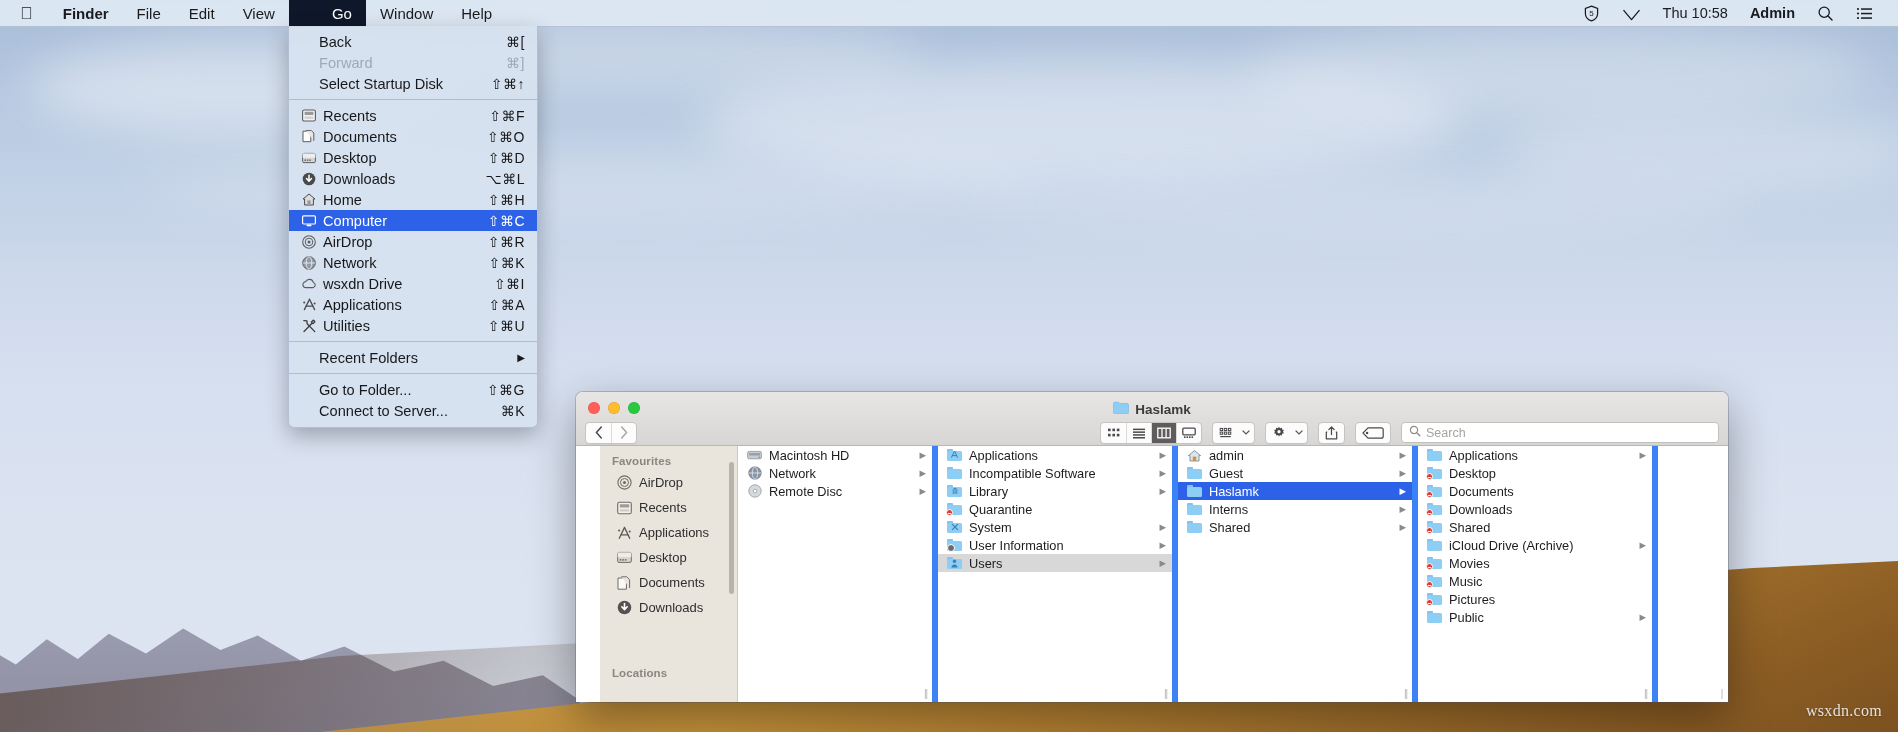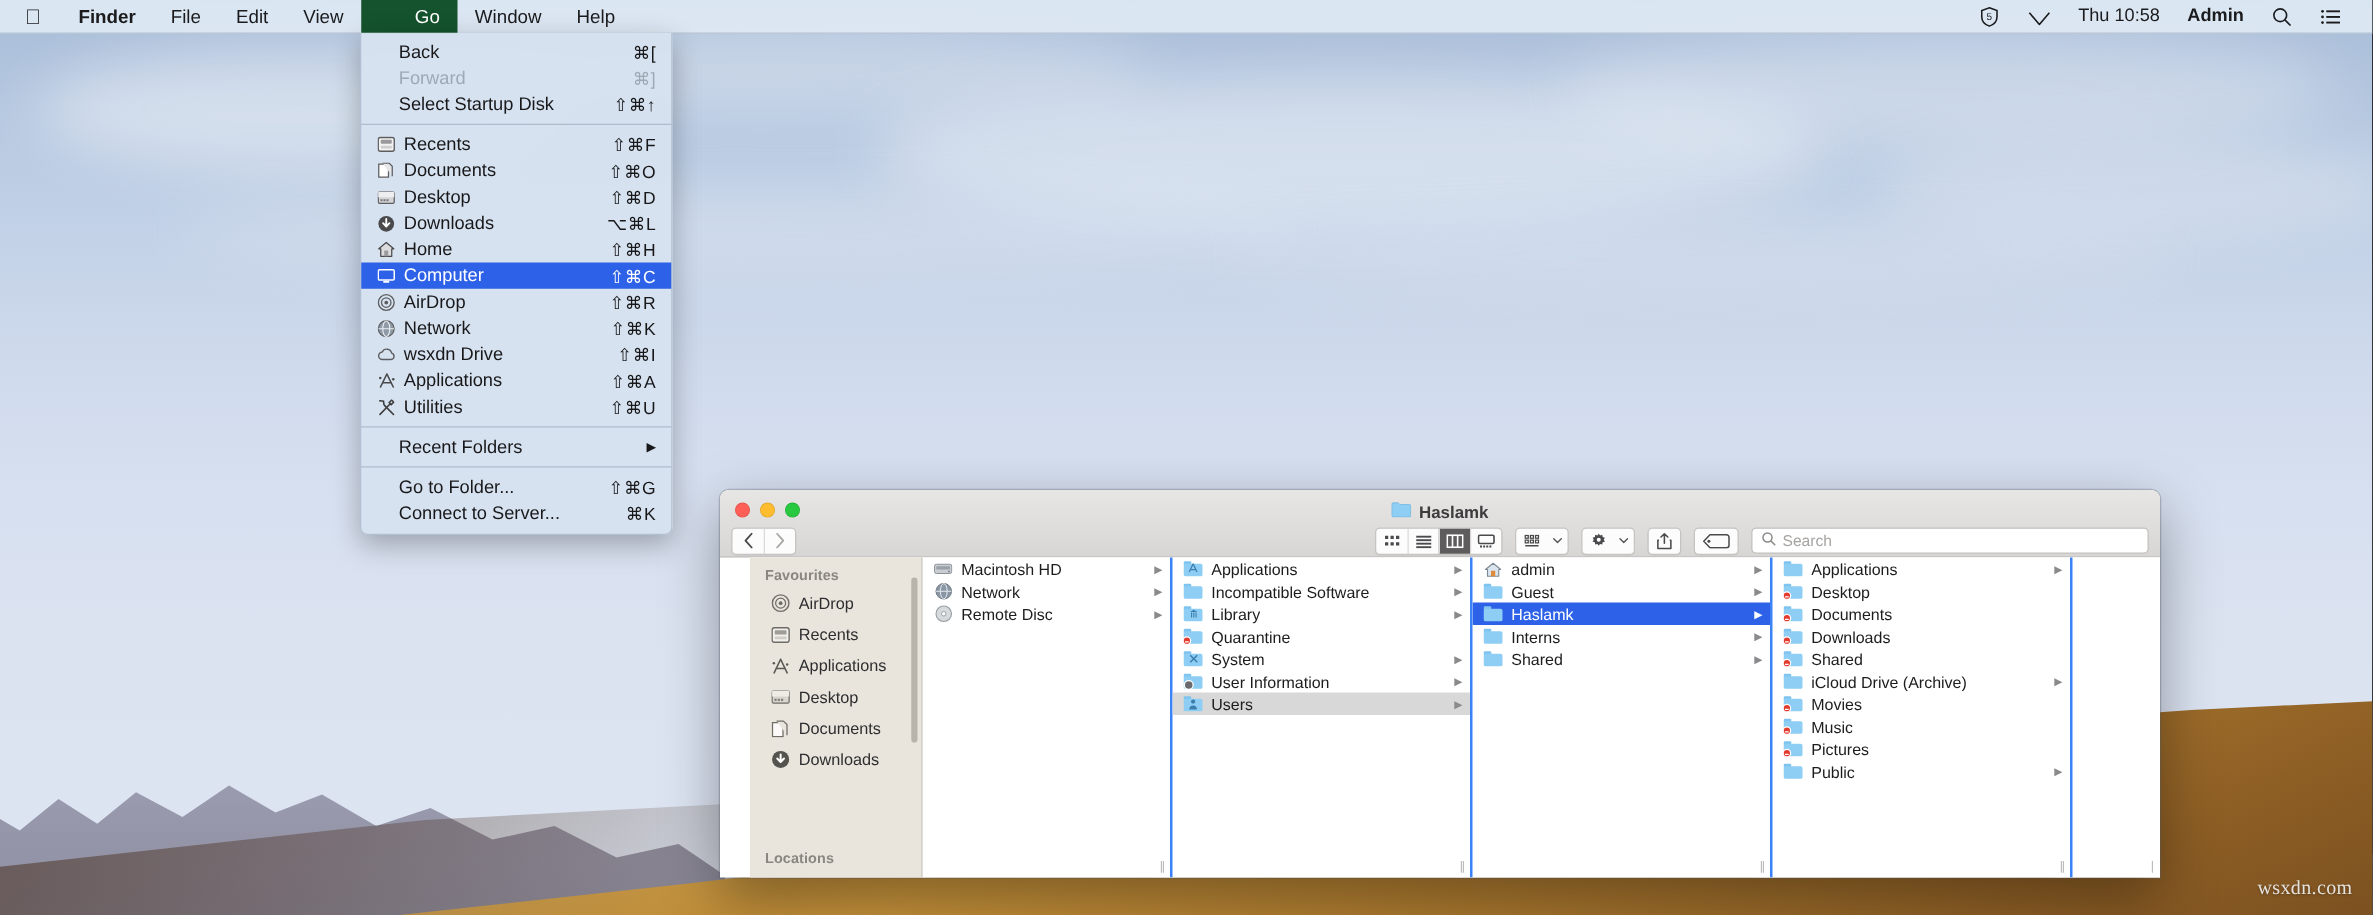--- a/index.html
+++ b/index.html
@@ -79,21 +79,21 @@
   #menubar{
     position:absolute; left:0; top:0; width:1898px; height:27px;
     background:rgba(222,232,243,.93);
     border-bottom:1px solid rgba(150,165,185,.55);
     display:flex; align-items:stretch; z-index:40;
     font-size:15px; color:#1b1b1d;
   }
   .mb-item{ display:flex; align-items:center; padding:0 14px; height:27px; cursor:default; }
   .mb-item.apple{ padding:0 16px 0 20px; font-size:17px; }
   .mb-item.bold{ font-weight:bold; }
-  .mb-item.active{ background:#14532d; color:#fff;padding-left:43px; }
+  .mb-item.active{ background:#0f172a; color:#fff;padding-left:43px; }
   #menubar-right{ margin-left:auto; display:flex; align-items:center; padding-right:14px; gap:0; }
   .mbr{ display:flex; align-items:center; padding:0 11px; height:27px; font-size:14.5px; color:#1b1b1d; }
   .mbr.bold{ font-weight:bold; }
 
   
   #go-menu{
     position:absolute; left:288px; top:26px; width:250px;
     background:rgba(214,226,239,.96);
     border:1px solid rgba(140,158,180,.5);
     border-top:none;
@@ -182,25 +182,25 @@
   }
   .sb-row{
     display:flex; align-items:center; height:25px; padding-left:16px; gap:7px;
     font-size:13px; color:#2e2e30; cursor:default;
   }
   .sb-ico{ width:16px; min-width:16px; height:16px; display:flex; align-items:center; justify-content:center; }
   #sb-scroll{
     position:absolute; right:3px; top:16px; width:5px; height:132px;
     background:#b9b4ab; border-radius:3px;
   }
-  #sb-locations{ position:absolute; left:0; bottom:6px; width:100%; }
+  #sb-locations{ position:absolute; left:0; bottom:20px; width:100%; }
 
   
   #cols{ flex:1; display:flex; background:#fff; min-width:0; }
-  .col{ position:relative; border-right:2px solid #3b82f6; overflow:hidden; flex:0 0 auto; }
+  .col{ position:relative; border-right:6px solid #3b82f6; overflow:hidden; flex:0 0 auto; }
   .col.c-a{ width:200px; }
   .col.c-b{ width:240px; }
   .col.c-c{ width:240px; }
   .col.c-d{ width:240px; }
   .col.c-e{ flex:1 1 auto; min-width:0; border-right:none; }
   .cl-row{
     display:flex; align-items:center; height:18px; padding:0 6px 0 9px; gap:7px;
     font-size:12.8px; color:#1d1d1f; cursor:default; white-space:nowrap;
   }
   .cl-row.sel-active{ background:#2c61e8; color:#fff; }

